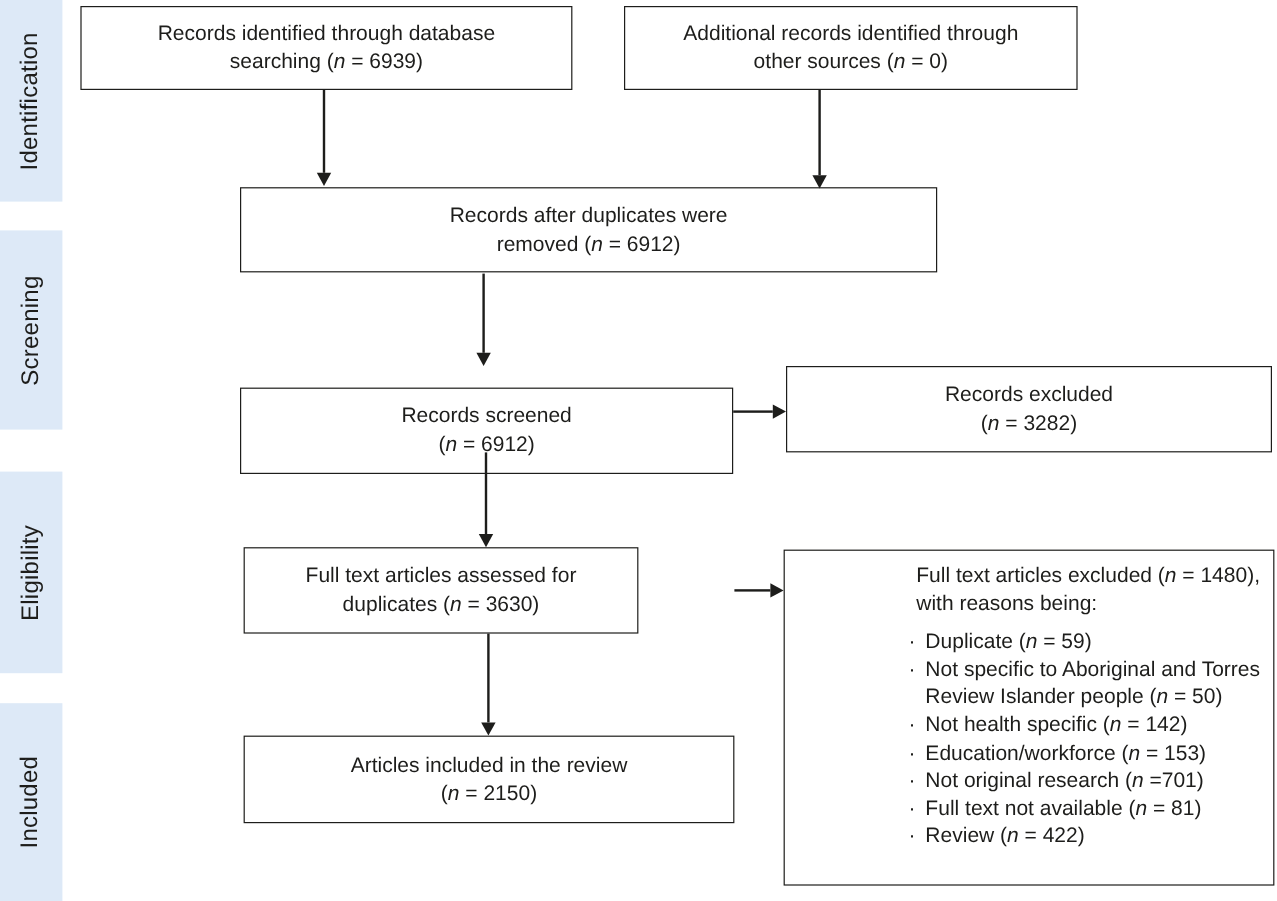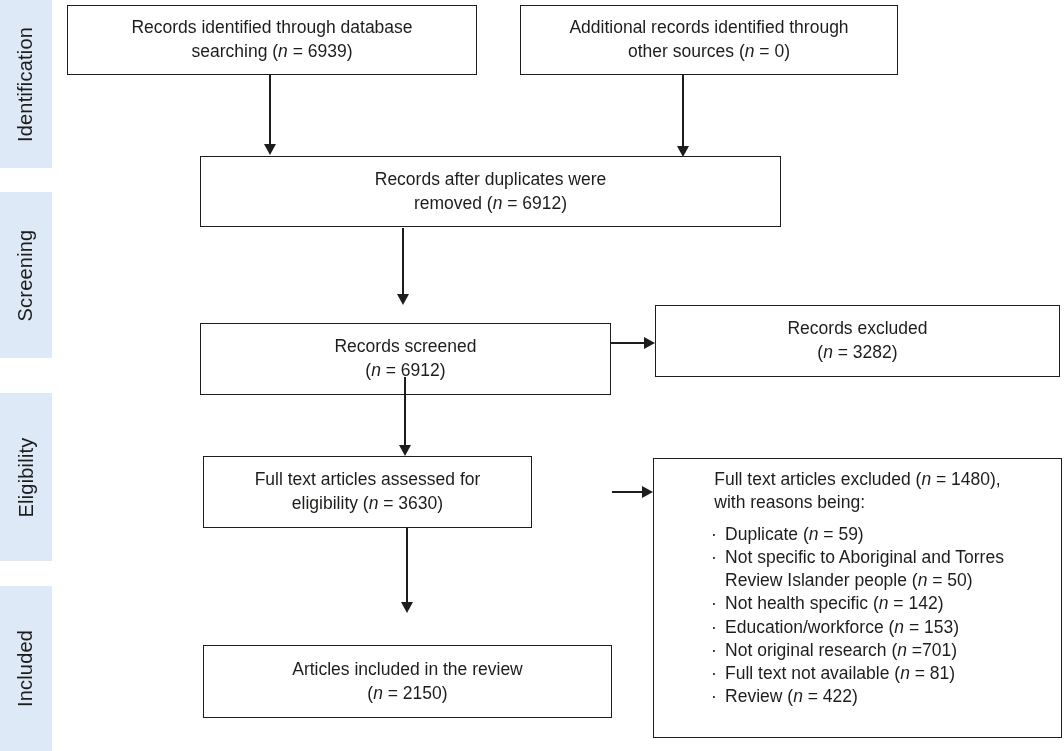--- a/index.html
+++ b/index.html
@@ -46,24 +46,24 @@
   }
   .nvar{font-style:italic;font-family:"Liberation Sans","DejaVu Sans",sans-serif;}
   .box-b1{left:67px;top:5px;width:410px;height:70px;}
   .box-b2{left:520px;top:5px;width:378px;height:70px;}
   .box-b3{left:200px;top:156px;width:581px;height:71px;}
   .box-b4{left:200px;top:305px;width:411px;height:72px;margin-top:18px;}
   .box-b5{left:655px;top:305px;width:405px;height:72px;}
   .box-b6{left:203px;top:456px;width:329px;height:72px;}
   .box-b7{
     left:653px;top:458px;width:409px;height:280px;
-    align-items:center;justify-content:flex-start;
+    align-items:flex-end;justify-content:flex-start;
     text-align:left;padding:9px 11px;line-height:1.33;
   }
-  .box-b8{left:203px;top:613px;width:409px;height:73px;margin-top:32px;}
+  .box-b8{left:203px;top:613px;width:409px;height:73px;}
   .reasons{margin-top:8px;}
   .reason{display:flex;}
   .reason .bullet{width:14px;flex:none;}
   .reason .rtext{flex:1;}
   
   .arrow-v{
     position:absolute;width:2px;background:var(--ink);
   }
   .arrow-v::after{
     content:"";position:absolute;bottom:-11px;left:50%;
@@ -139,21 +139,21 @@
   <div class="box box-b5">
     <div>
       <span>Records excluded</span><br>
       <span>(</span><i class="nvar">n</i><span> = 3282)</span>
     </div>
   </div>
 
   <div class="box box-b6">
     <div>
       <span>Full text articles assessed for</span><br>
-      <span>eligibility (</span><i class="nvar">n</i><span> = 3630)</span>
+      <span>duplicates (</span><i class="nvar">n</i><span> = 3630)</span>
     </div>
   </div>
 
   <div class="box box-b7">
     <div>
       <span>Full text articles excluded (</span><i class="nvar">n</i><span> = 1480),</span><br>
       <span>with reasons being:</span>
     </div>
     <div class="reasons">
       <div class="reason">

